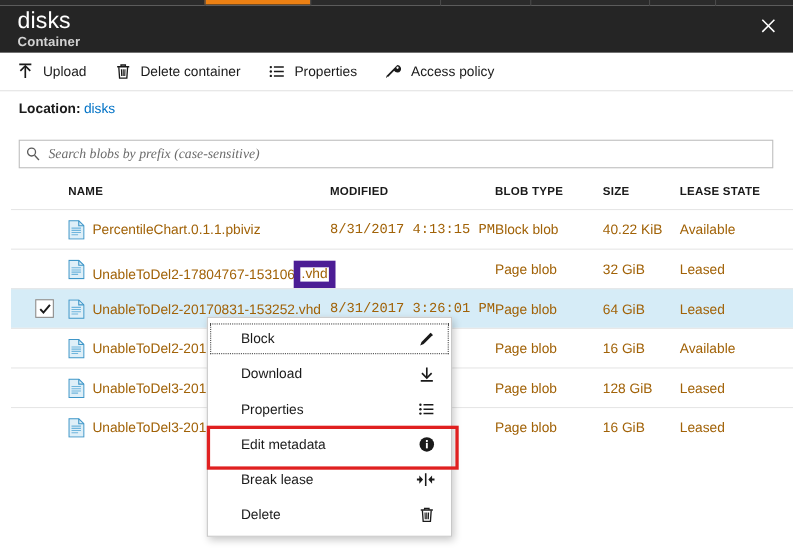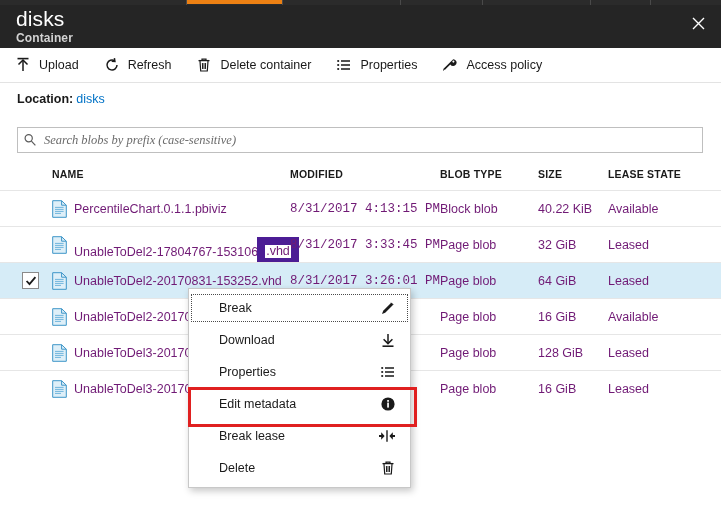--- a/index.html
+++ b/index.html
@@ -115,21 +115,21 @@
     font-family: Liberation Serif, serif;
     font-size: 12.5px; color: #1a1a1a;
     background: transparent;
   }
   .searchbox input::placeholder {
     color: #6b6b6b; font-style: italic; opacity: 1;
   }
 
   
   .table {
-    position: absolute; top: 162px; left: 0;
+    position: absolute; top: 162px; left: 10px;
     width: 646px;
   }
   .thead {
     position: relative;
     height: 28px;
     width: 721px;
   }
   .thead .th {
     position: absolute; top: 6px;
     font-size: 10.5px; font-weight: bold;
@@ -141,21 +141,21 @@
   .row {
     position: relative;
     height: 36px;
     width: 721px;
     border-top: 1px solid #e6e6e6;
     cursor: default;
   }
   .row.selected { background: #d6ecf7; }
   .row .cell {
     position: absolute; top: 11px;
-    font-size: 12.5px; color: #701a75;
+    font-size: 12.5px; color: #a16207;
     white-space: nowrap;
   }
   .row .checkbox {
     position: absolute; left: 22px; top: 9px;
     width: 17px; height: 17px;
     border: 1px solid #8a8a8a;
     background: #ffffff;
     display: flex; align-items: center; justify-content: center;
     cursor: pointer;
   }
@@ -166,21 +166,21 @@
     cursor: pointer;
   }
   .row .name-cell { left: 74px; cursor: pointer; }
   .row .mod-cell  { left: 290px; font-family: Liberation Mono, monospace; }
   .row .type-cell { left: 440px; }
   .row .size-cell { left: 538px; }
   .row .lease-cell{ left: 608px; }
 
   .hl-box {
     display: inline-block;
-    border: 8px solid #4c1d95;
+    border: 6px solid #4c1d95;
     padding: 0 1px;
     margin: 0 -1px;
     line-height: 13px;
     position: relative;
     top: -1px;
   }
 
   
   .ctxmenu {
     position: absolute;
@@ -253,29 +253,20 @@
       <span class="tb-icon">
         <svg width="16" height="16" viewBox="0 0 16 16">
           <path d="M8 14 L8 4" stroke="#1a1a1a" stroke-width="1.5" fill="none"></path>
           <path d="M3.5 7.5 L8 3 L12.5 7.5" stroke="#1a1a1a" stroke-width="1.5" fill="none"></path>
           <path d="M2.5 1.6 L13.5 1.6" stroke="#1a1a1a" stroke-width="1.6" fill="none"></path>
         </svg>
       </span>
       <span class="tb-label">Upload</span>
     </div>
 
-    <div class="tb-item">
-      <span class="tb-icon">
-        <svg width="16" height="16" viewBox="0 0 16 16">
-          <path d="M13 8 A5 5 0 1 1 10.6 3.7" stroke="#1a1a1a" stroke-width="1.5" fill="none"></path>
-          <path d="M10.4 1.2 L10.9 4.4 L7.7 4.2" stroke="#1a1a1a" stroke-width="1.5" fill="none"></path>
-        </svg>
-      </span>
-      <span class="tb-label">Refresh</span>
-    </div>
 
     <div class="tb-item">
       <span class="tb-icon">
         <svg width="16" height="16" viewBox="0 0 16 16">
           <path d="M2.5 3.6 L13.5 3.6" stroke="#1a1a1a" stroke-width="1.3" fill="none"></path>
           <path d="M6 3.4 L6 2.1 L10 2.1 L10 3.4" stroke="#1a1a1a" stroke-width="1.2" fill="none"></path>
           <path d="M4 4 L4.7 14 L11.3 14 L12 4" stroke="#1a1a1a" stroke-width="1.2" fill="none"></path>
           <path d="M6.4 6 L6.6 12 M8 6 L8 12 M9.6 6 L9.4 12" stroke="#1a1a1a" stroke-width="1" fill="none"></path>
         </svg>
       </span>
@@ -341,21 +332,20 @@
           <span class="cell size-cell">40.22 KiB</span>
           <span class="cell lease-cell">Available</span>
         </div>
         <div class="row">
           <span class="blob-icon"><svg width="15" height="18" viewBox="0 0 15 18">
               <path d="M0.7 0.7 L9.6 0.7 L14.3 5.2 L14.3 17.3 L0.7 17.3 Z" fill="#deeff8" stroke="#3e96c8" stroke-width="1"></path>
               <path d="M9.6 0.7 L9.6 5.2 L14.3 5.2" fill="none" stroke="#3e96c8" stroke-width="1"></path>
               <path d="M3 7.4 L11.6 7.4 M3 9.4 L11.6 9.4 M3 11.4 L11.6 11.4 M3 13.4 L9 13.4" stroke="#6fb5dc" stroke-width="1"></path>
             </svg></span>
           <span class="cell name-cell"><span>UnableToDel2-17804767-153106</span><span class="hl-box">.vhd</span></span>
-          <span class="cell mod-cell">8/31/2017 3:33:45 PM</span>
           <span class="cell type-cell">Page blob</span>
           <span class="cell size-cell">32 GiB</span>
           <span class="cell lease-cell">Leased</span>
         </div>
         <div class="row selected">
           <div class="checkbox">
             <svg width="12" height="12" viewBox="0 0 12 12">
               <path d="M1.6 6 L4.5 9.2 L10.4 2.2" stroke="#1a1a1a" stroke-width="1.8" fill="none"></path>
             </svg>
           </div>
@@ -404,21 +394,21 @@
           <span class="cell mod-cell"></span>
           <span class="cell type-cell">Page blob</span>
           <span class="cell size-cell">16 GiB</span>
           <span class="cell lease-cell">Leased</span>
         </div>
       </div>
   </div>
 
   <div class="ctxmenu" id="ctxmenu-host">
       <div class="mi focused">
-        <span class="mi-label">Break</span>
+        <span class="mi-label">Block</span>
         <span class="mi-icon">
           <svg width="16" height="16" viewBox="0 0 16 16">
             <path d="M2 14 L3.2 10.8 L11.2 2.8 L13.2 4.8 L5.2 12.8 Z" fill="#1a1a1a"></path>
             <path d="M11.2 2.8 L13.2 4.8" stroke="#1a1a1a" fill="none" stroke-width="1"></path>
           </svg>
         </span>
       </div>
       <div class="mi">
         <span class="mi-label">Download</span>
         <span class="mi-icon">

